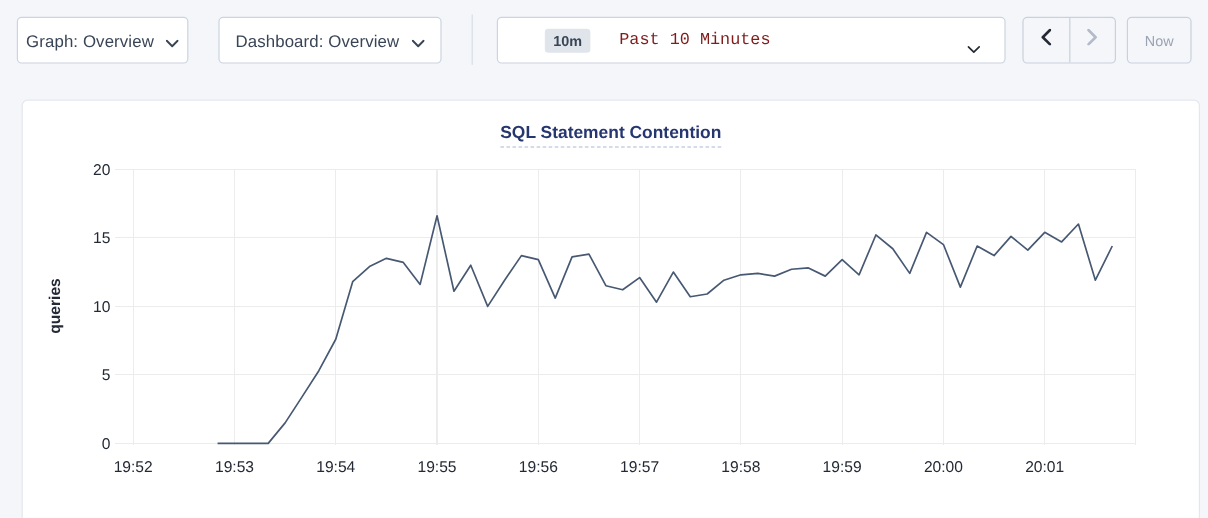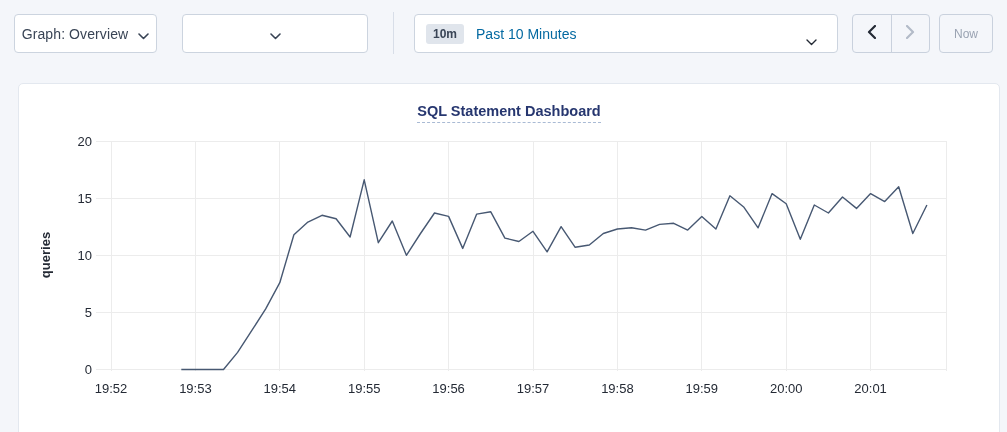--- a/index.html
+++ b/index.html
@@ -15,27 +15,27 @@
     display:flex;align-items:center;justify-content:center;gap:10px;
     font-size:14px;color:#394455;cursor:pointer;letter-spacing:.1px;
   }
   .chev{display:inline-block;margin-top:2px;}
   .toolbar-divider{
     position:absolute;left:393px;top:12px;width:1px;height:42px;background:#d8dee8;
   }
   .time-selector{
     position:absolute;left:414px;top:14px;width:424px;height:39px;box-sizing:border-box;
     background:#ffffff;border:1px solid #ccd4df;border-radius:4px;
-    display:flex;align-items:center;cursor:pointer;
+    display:flex;align-items:center;cursor:pointer;padding-left:28px;
   }
   .time-badge{
     margin-left:11px;background:#e0e5ec;border-radius:3px;
     font-size:12px;font-weight:bold;color:#394455;padding:4px 7px;line-height:1;
   }
-  .time-label{margin-left:12px;font-size:14px;color:#0369a1;}
+  .time-label{margin-left:24px;font-size:14px;color:#7f1d1d;font-family:Liberation Mono, monospace;}
   .time-chev{position:absolute;right:20px;top:17px;}
   .arrow-group{
     position:absolute;left:852px;top:14px;width:78px;height:39px;box-sizing:border-box;
     border:1px solid #c9d1dd;border-radius:4px;display:flex;
   }
   .arrow-btn{
     flex:1;display:flex;align-items:center;justify-content:center;cursor:pointer;
   }
   .arrow-btn.prev{border-right:1px solid #c9d1dd;}
   .now-btn{
@@ -63,20 +63,21 @@
 <div class="btn" style="left:14px;width:143px;">
   <span>Graph: Overview</span>
   <span class="chev">
     <svg width="11" height="7" viewBox="0 0 11 7">
         <path d="M1 1l4.5 4.5L10 1" fill="none" stroke="#394455" stroke-width="1.6" stroke-linecap="round" stroke-linejoin="round"></path>
       </svg>
   </span>
 </div>
 
 <div class="btn" style="left:182px;width:186px;">
+  <span>Dashboard: Overview</span>
   <span class="chev">
     <svg width="11" height="7" viewBox="0 0 11 7">
         <path d="M1 1l4.5 4.5L10 1" fill="none" stroke="#394455" stroke-width="1.6" stroke-linecap="round" stroke-linejoin="round"></path>
       </svg>
   </span>
 </div>
 
 <div class="toolbar-divider"></div>
 
 <div class="time-selector">
@@ -103,21 +104,21 @@
           <path d="M1 1l6 6-6 6" fill="none" stroke="#b3bbc8" stroke-width="2.2" stroke-linecap="round" stroke-linejoin="round"></path>
         </svg>
     </span>
   </div>
 </div>
 
 <button class="now-btn">Now</button>
 
 <div class="chart-card">
   <div class="chart-title-wrap">
-    <span class="chart-title">SQL Statement Dashboard</span>
+    <span class="chart-title">SQL Statement Contention</span>
   </div>
   <div class="chart-area" id="chart-area"><svg width="982" height="300">
         <line x1="77" y1="237.5" x2="927" y2="237.5" stroke="#ececec" stroke-width="1" shape-rendering="crispEdges"></line>
         <text x="73" y="242" text-anchor="end" font-size="13" fill="#242a35">0</text>
         <line x1="77" y1="180.375" x2="927" y2="180.375" stroke="#ececec" stroke-width="1" shape-rendering="crispEdges"></line>
         <text x="73" y="184.875" text-anchor="end" font-size="13" fill="#242a35">5</text>
         <line x1="77" y1="123.25" x2="927" y2="123.25" stroke="#ececec" stroke-width="1" shape-rendering="crispEdges"></line>
         <text x="73" y="127.75" text-anchor="end" font-size="13" fill="#242a35">10</text>
         <line x1="77" y1="66.125" x2="927" y2="66.125" stroke="#ececec" stroke-width="1" shape-rendering="crispEdges"></line>
         <text x="73" y="70.625" text-anchor="end" font-size="13" fill="#242a35">15</text>

